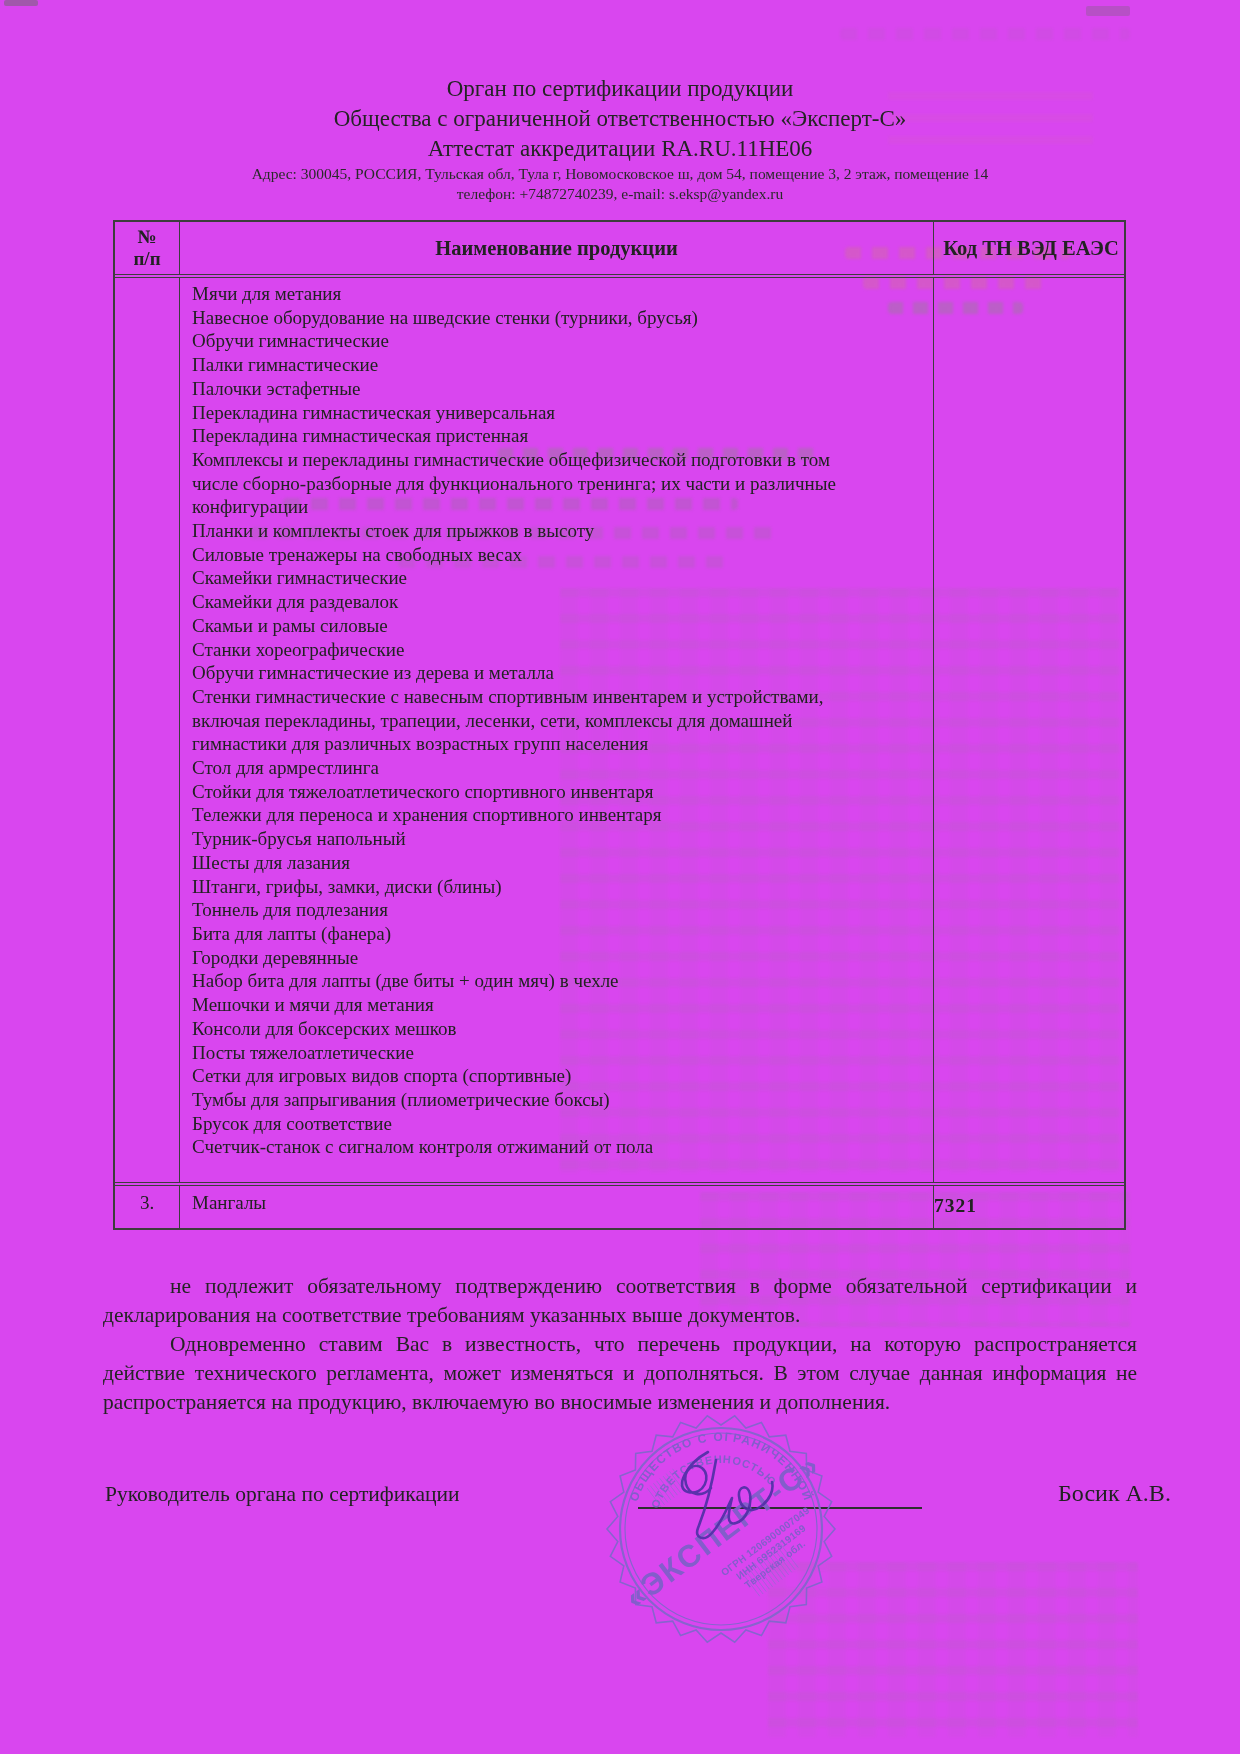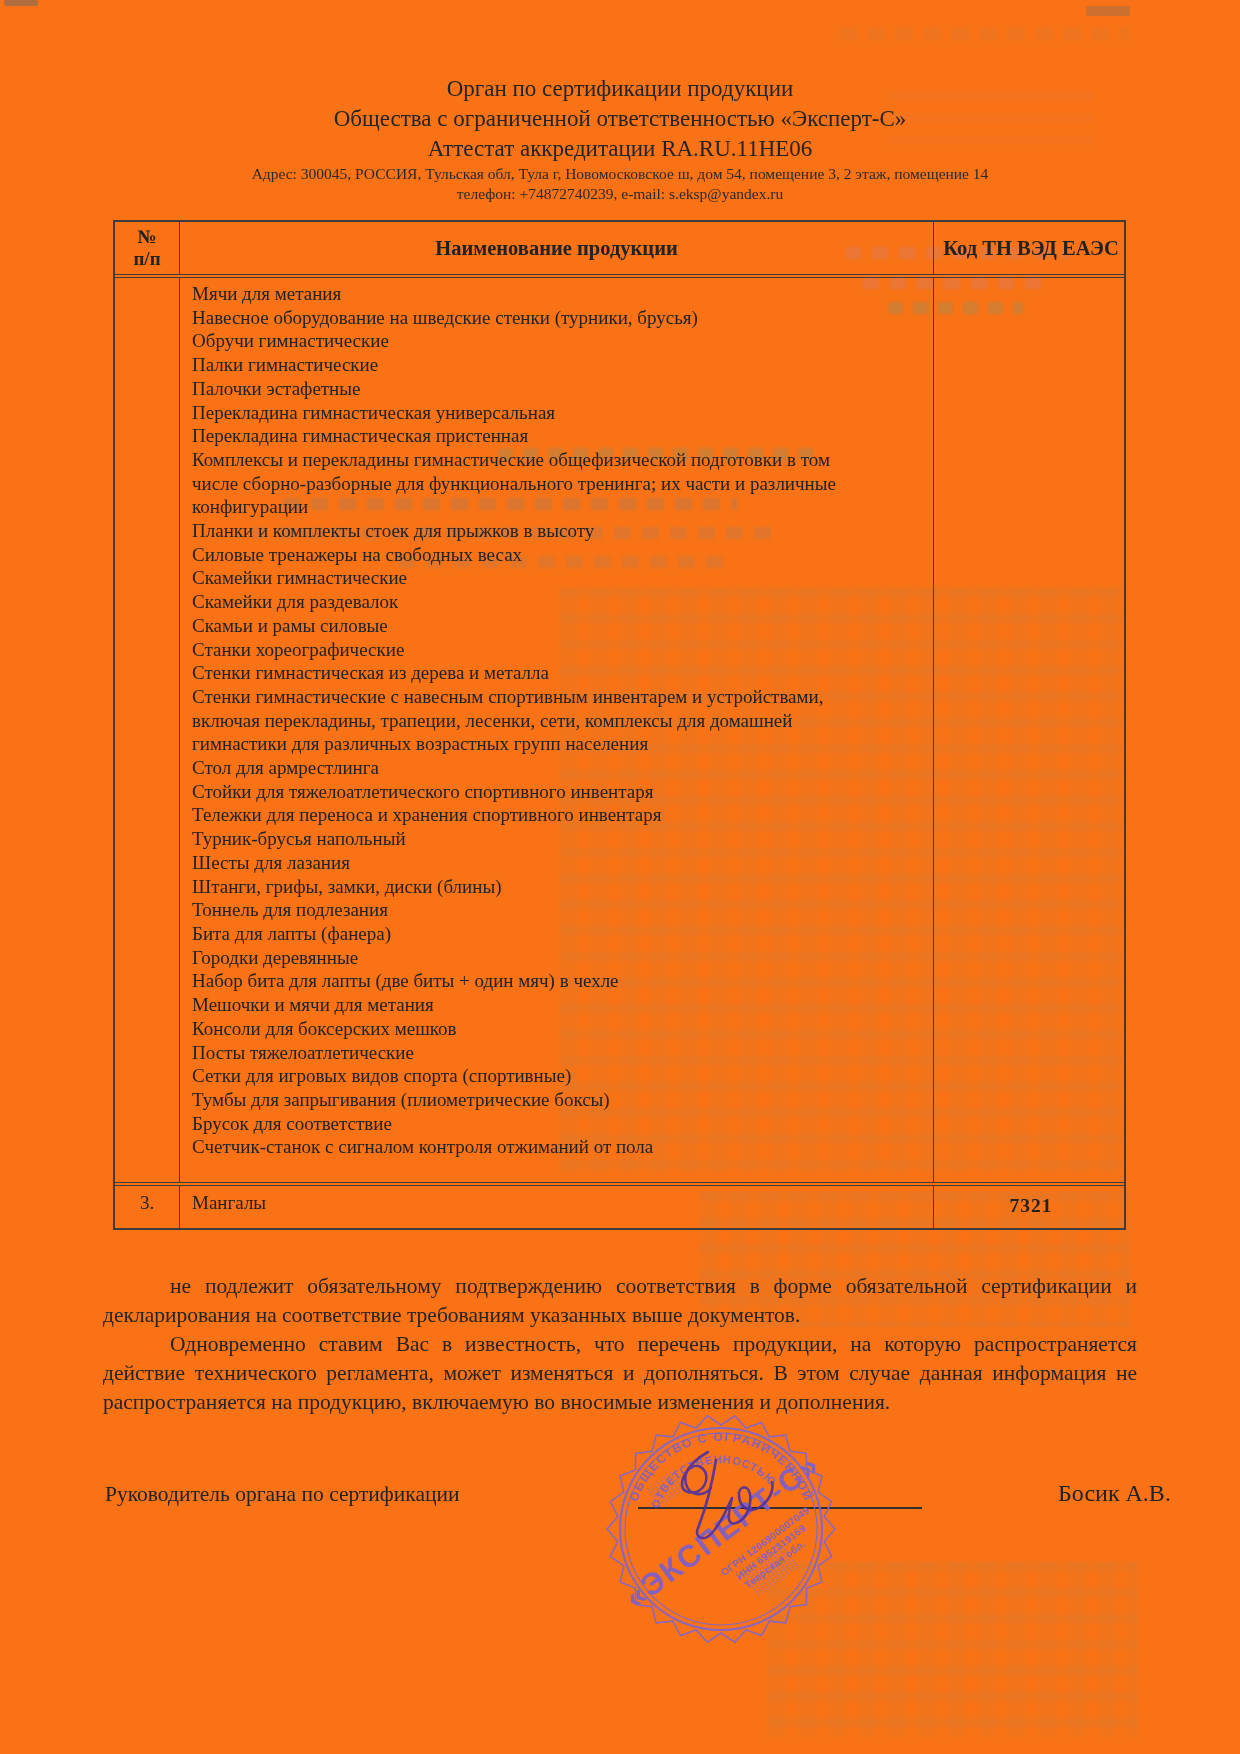--- a/index.html
+++ b/index.html
@@ -1,18 +1,18 @@
 <!DOCTYPE html>
 <html><head>
 <meta charset="utf-8">
 <style>
   html,body{margin:0;padding:0;background:#e8e8e8;}
   .page{
     position:relative;width:1240px;height:1754px;margin:0 auto;
-    background:#f97316;color:#222;
+    background:#d946ef;color:#222;
     font-family:"Liberation Serif", serif;
     overflow:hidden;
   }
   
   .doc-header{position:absolute;top:74px;left:0;width:100%;text-align:center;}
   .h-line{font-size:23px;line-height:30px;color:#242424;}
   .h-small{font-size:15.5px;line-height:20px;color:#2a2a2a;}
   
   .doc-table{
     position:absolute;left:113px;top:220px;width:1013px;
@@ -24,21 +24,21 @@
   .t-head{border-bottom:4px double #3d3d3d;height:52px;}
   .head-num{font-weight:bold;font-size:19px;text-align:center;white-space:pre-line;line-height:22px;padding-top:4px;}
   .head-name,.head-code{font-weight:bold;font-size:20.5px;display:flex;align-items:center;justify-content:center;}
   .t-body{border-bottom:4px double #3d3d3d;}
   .t-body .cell{min-height:904px;}
   .cell-items{padding:4px 8px 6px 12px;font-size:19px;line-height:23.7px;}
   .product-line{max-width:645px;}
   .t-foot{height:42px;}
   .foot-num{font-size:19px;text-align:center;padding-top:6px;}
   .foot-name{font-size:19px;padding:6px 8px 0 12px;}
-  .foot-code{font-size:19.5px;font-weight:600;text-align:center;padding-top:9px;letter-spacing:1px;}
+  .foot-code{font-size:19.5px;font-weight:600;padding-top:9px;letter-spacing:1px;}
   
   .doc-paragraphs{position:absolute;left:103px;top:1272px;width:1034px;}
   .doc-paragraphs p{margin:0;font-size:21.5px;line-height:29px;text-align:justify;text-indent:67px;color:#242424;}
   
   .sig-role{position:absolute;left:105px;top:1482px;font-size:21.5px;}
   .sig-line{position:absolute;left:638px;top:1507px;width:284px;height:2px;background:#2f2f2f;}
   .sig-name{position:absolute;left:1058px;top:1480px;font-size:24px;}
   
   .stamp{position:absolute;left:604px;top:1412px;width:234px;height:234px;opacity:.93;}
   .stamp svg{overflow:visible;}
@@ -108,21 +108,21 @@
           <div class="product-line">Палочки эстафетные</div>
           <div class="product-line">Перекладина гимнастическая универсальная</div>
           <div class="product-line">Перекладина гимнастическая пристенная</div>
           <div class="product-line">Комплексы и перекладины гимнастические общефизической подготовки в том числе сборно-разборные для функционального тренинга; их части и различные конфигурации</div>
           <div class="product-line">Планки и комплекты стоек для прыжков в высоту</div>
           <div class="product-line">Силовые тренажеры на свободных весах</div>
           <div class="product-line">Скамейки гимнастические</div>
           <div class="product-line">Скамейки для раздевалок</div>
           <div class="product-line">Скамьи и рамы силовые</div>
           <div class="product-line">Станки хореографические</div>
-          <div class="product-line">Стенки гимнастическая из дерева и металла</div>
+          <div class="product-line">Обручи гимнастические из дерева и металла</div>
           <div class="product-line">Стенки гимнастические с навесным спортивным инвентарем и устройствами, включая перекладины, трапеции, лесенки, сети, комплексы для домашней гимнастики для различных возрастных групп населения</div>
           <div class="product-line">Стол для армрестлинга</div>
           <div class="product-line">Стойки для тяжелоатлетического спортивного инвентаря</div>
           <div class="product-line">Тележки для переноса и хранения спортивного инвентаря</div>
           <div class="product-line">Турник-брусья напольный</div>
           <div class="product-line">Шесты для лазания</div>
           <div class="product-line">Штанги, грифы, замки, диски (блины)</div>
           <div class="product-line">Тоннель для подлезания</div>
           <div class="product-line">Бита для лапты (фанера)</div>
           <div class="product-line">Городки деревянные</div>

